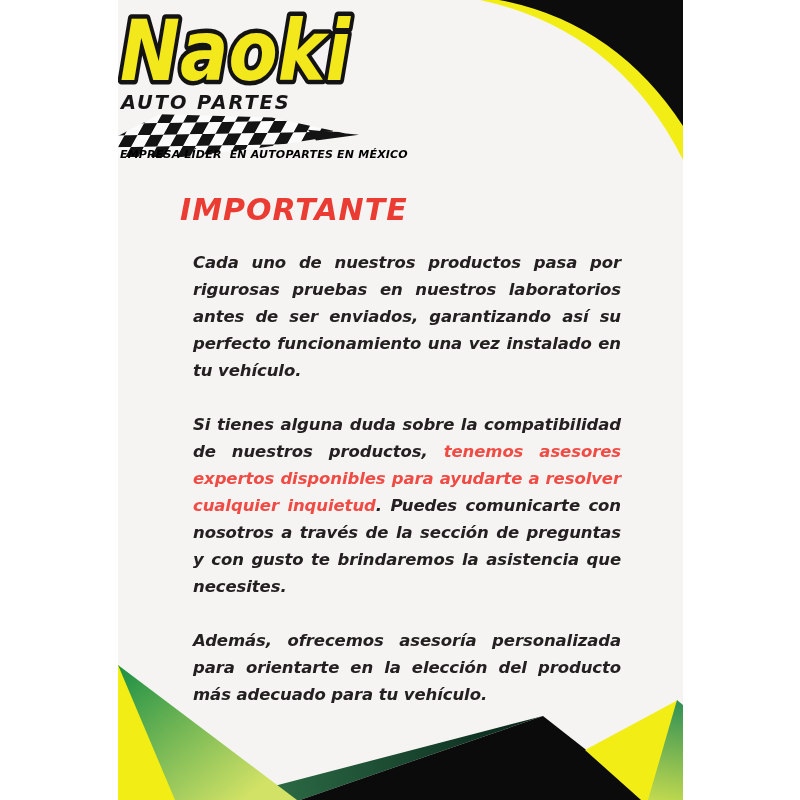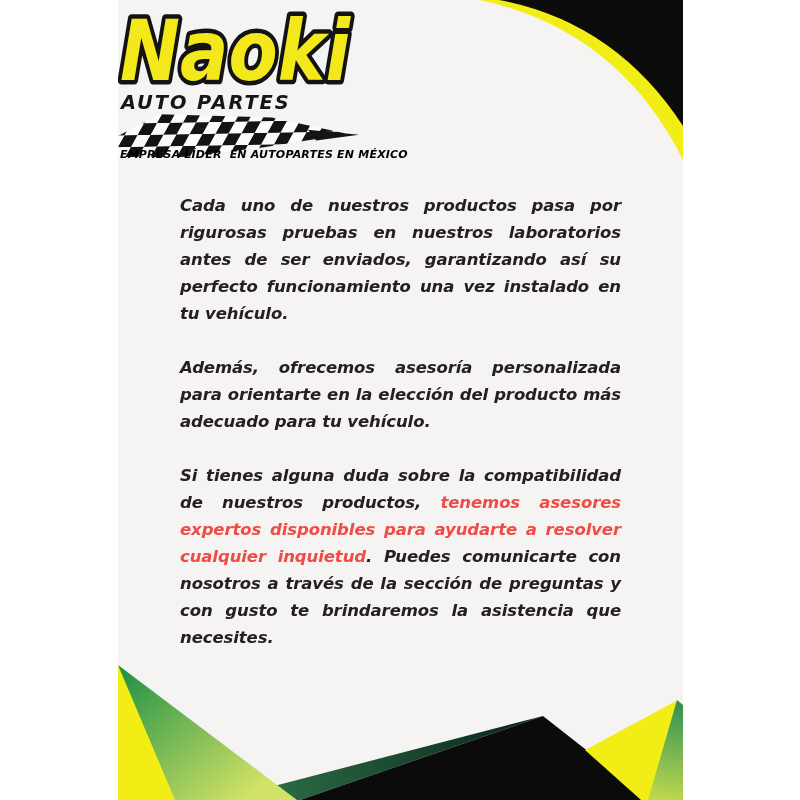--- a/index.html
+++ b/index.html
@@ -43,21 +43,21 @@
   }
   
   .content { position: absolute; top: 192px; left: 62px; width: 441px; }
   .content h1 {
     margin: 0 0 22px 0;
     font-size: 30px; font-weight: bold;
     letter-spacing: 1px;
     color: #ea3c33;
   }
   .content p {
-    margin: 0 0 27px 0;
+    margin: 0 0 27px 13px;
     font-size: 16.5px; font-weight: bold;
     line-height: 27px;
     color: #242021;
     text-align: justify;
     letter-spacing: -0.1px;
   }
   .content .hl { color: #f04b44; }
   
   .bottom-deco {
     position: absolute; bottom: 0; left: 0;
@@ -88,23 +88,24 @@
           <rect x="13" y="13" width="13" height="13" fill="#141414"></rect>
         </pattern>
       </defs>
       <path d="M6,45 L6,24 L48,3 L160,8 L236,26 L150,38 L70,46 Z" fill="url(#chk)"></path>
       <path d="M196,21 L247,27 L204,32 Z" fill="#141414"></path>
     </svg>
     <div class="tagline">EMPRESA LÍDER  EN AUTOPARTES EN MÉXICO</div>
   </header>
 
   <main class="content">
+    <h1>IMPORTANTE</h1>
     <p>Cada uno de nuestros productos pasa por rigurosas pruebas en nuestros laboratorios antes de ser enviados, garantizando así su perfecto funcionamiento una vez instalado en tu vehículo.</p>
+    <p><span>Si tienes alguna duda sobre la compatibilidad de nuestros productos, </span><span class="hl">tenemos asesores expertos disponibles para ayudarte a resolver cualquier inquietud</span><span>. Puedes comunicarte con nosotros a través de la sección de preguntas y con gusto te brindaremos la asistencia que necesites.</span></p>
     <p>Además, ofrecemos asesoría personalizada para orientarte en la elección del producto más adecuado para tu vehículo.</p>
-    <p><span>Si tienes alguna duda sobre la compatibilidad de nuestros productos, </span><span class="hl">tenemos asesores expertos disponibles para ayudarte a resolver cualquier inquietud</span><span>. Puedes comunicarte con nosotros a través de la sección de preguntas y con gusto te brindaremos la asistencia que necesites.</span></p>
   </main>
 
   <svg class="bottom-deco" viewBox="0 0 565 170" aria-hidden="true">
     <defs>
       <linearGradient id="gradWedge" gradientUnits="userSpaceOnUse" x1="400" y1="100" x2="140" y2="175">
         <stop offset="0" stop-color="#0a2a1e"></stop>
         <stop offset="1" stop-color="#2e6f47"></stop>
       </linearGradient>
       <linearGradient id="gradLeftGreen" gradientUnits="userSpaceOnUse" x1="10" y1="40" x2="120" y2="175">
         <stop offset="0" stop-color="#259347"></stop>

